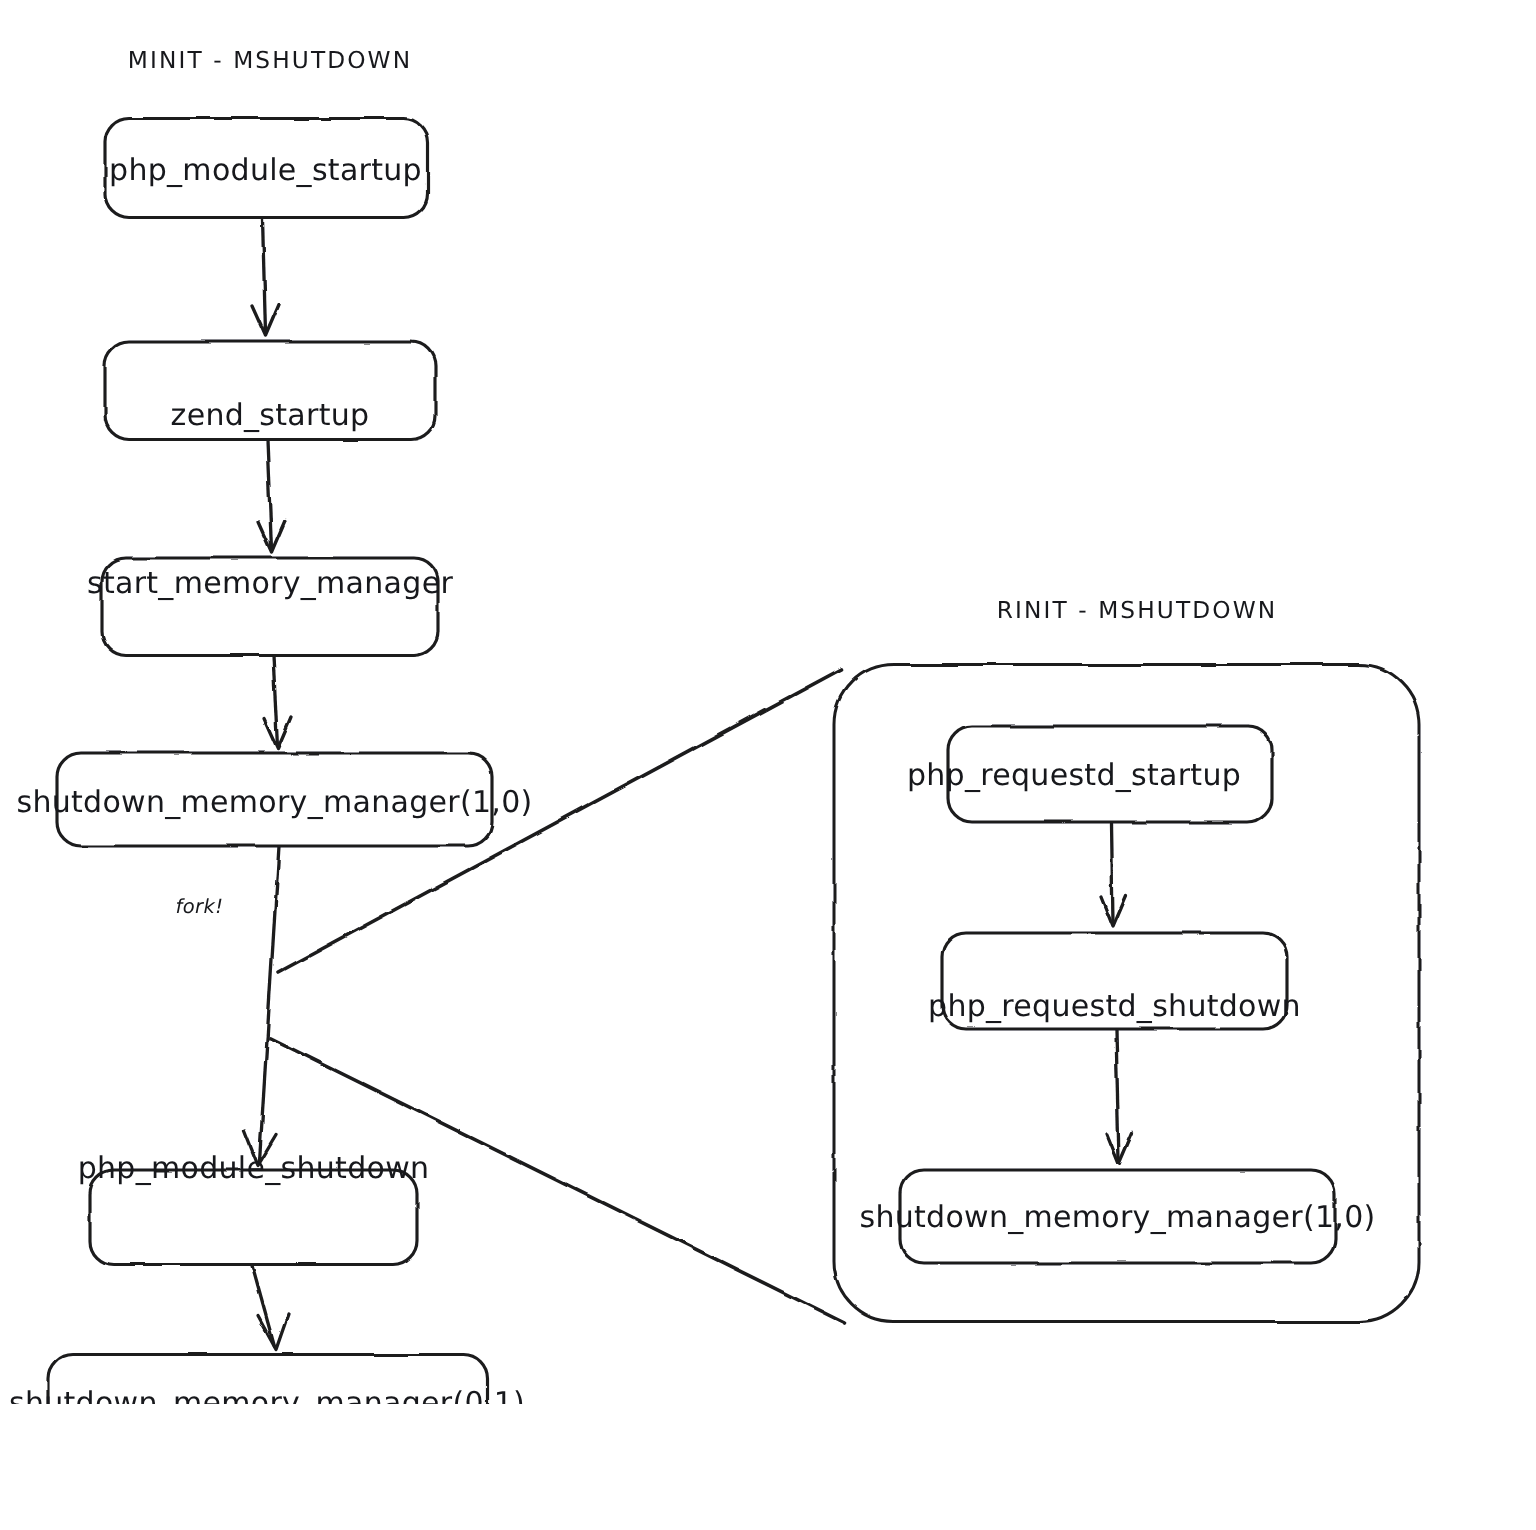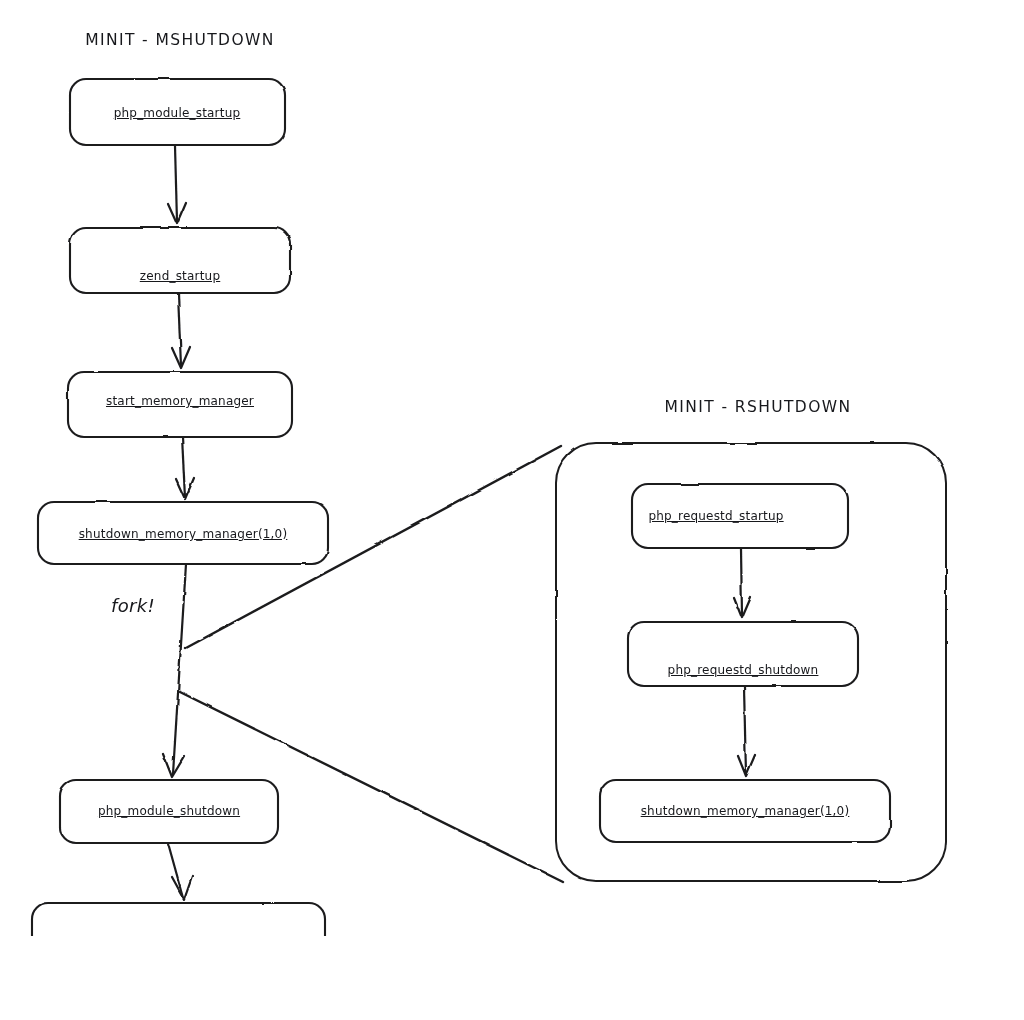--- a/index.html
+++ b/index.html
@@ -54,31 +54,30 @@
     position: absolute;
     white-space: nowrap;
     color: #17181c;
     font-family: "DejaVu Sans", sans-serif;
     letter-spacing: 0.2px;
     transform: translate(-50%, -50%);
     text-align: center;
     pointer-events: none;
   }
   .node-label {
-    font-size: 12px;
+    font-size: 20px;
     font-weight: 400;
-    text-decoration: underline;
   }
   .section-title {
     font-size: 15.5px;
     font-weight: 400;
     letter-spacing: 1.4px;
   }
   .edge-label {
-    font-size: 18px;
+    font-size: 13px;
     font-style: italic;
     letter-spacing: 0.3px;
   }
   .hit {
     position: absolute;
     background: transparent;
   }
 </style>
 </head>
 <body>
@@ -144,32 +143,33 @@
 
     <g filter="url(#rough)">
       <rect class="node-box" x="632" y="484" width="216" height="64" rx="16" ry="16"></rect>
       <rect class="node-box" x="628" y="622" width="230" height="64" rx="16" ry="16"></rect>
       <rect class="node-box" x="600" y="780" width="290" height="62" rx="16" ry="16"></rect>
     </g>
   </svg>
 
   <div class="txt section-title" style="left:180px; top:40px;">MINIT - MSHUTDOWN</div>
 
-  <div class="txt section-title" style="left:758px; top:407px;">MINIT - RSHUTDOWN</div>
+  <div class="txt section-title" style="left:758px; top:407px;">RINIT - MSHUTDOWN</div>
 
   <div class="txt node-label" style="left:177px; top:113px;">php_module_startup</div>
 
   <div class="txt node-label" style="left:180px; top:276px;">zend_startup</div>
 
-  <div class="txt node-label" style="left:180px; top:401px;">start_memory_manager</div>
+  <div class="txt node-label" style="left:180px; top:388px;">start_memory_manager</div>
 
   <div class="txt node-label" style="left:183px; top:534px;">shutdown_memory_manager(1,0)</div>
 
-  <div class="txt node-label" style="left:169px; top:811px;">php_module_shutdown</div>
+  <div class="txt node-label" style="left:169px; top:778px;">php_module_shutdown</div>
 
+  <div class="txt node-label" style="left:178px; top:935px;">shutdown_memory_manager(0,1)</div>
 
   <div class="txt edge-label" style="left:133px; top:605px;">fork!</div>
 
   <div class="txt node-label" style="left:716px; top:516px;">php_requestd_startup</div>
 
   <div class="txt node-label" style="left:743px; top:670px;">php_requestd_shutdown</div>
 
   <div class="txt node-label" style="left:745px; top:811px;">shutdown_memory_manager(1,0)</div>
 
   <div class="hit" style="left:70px;  top:79px;  width:215px; height:66px;"></div>

